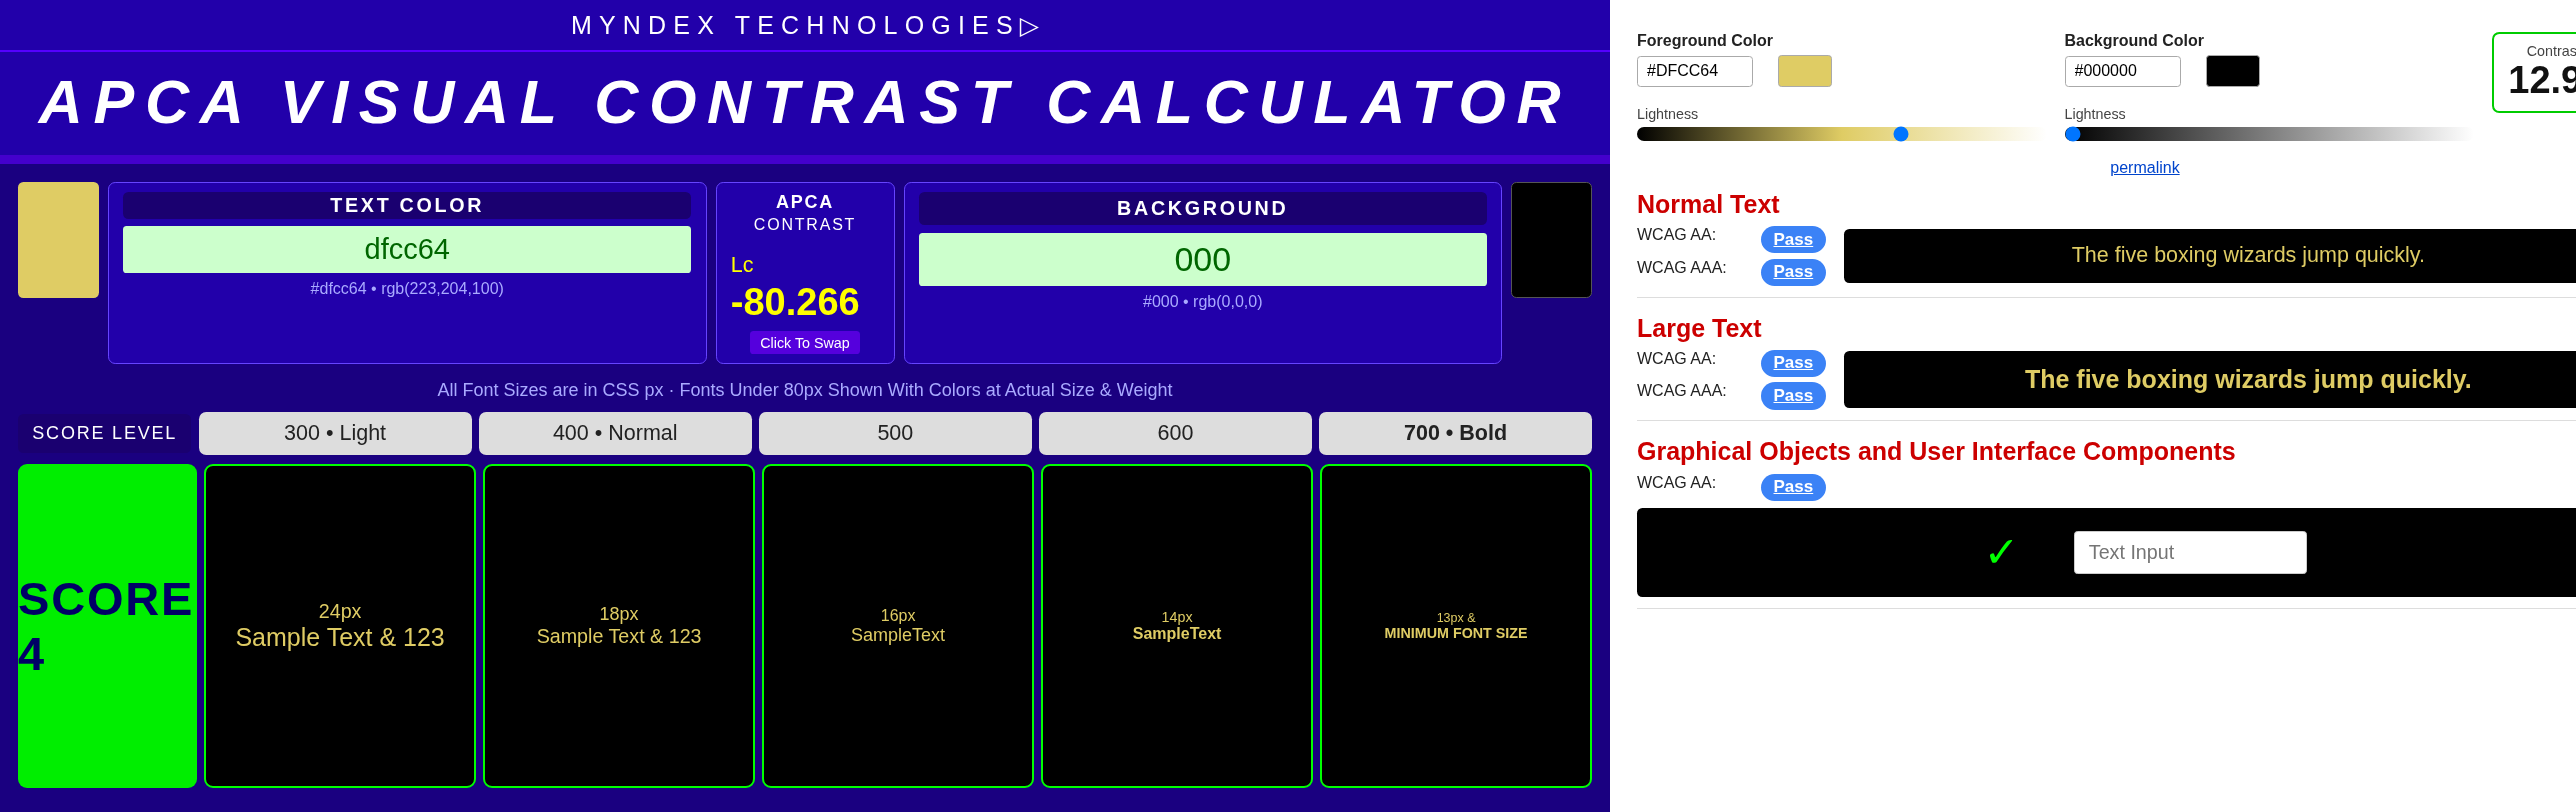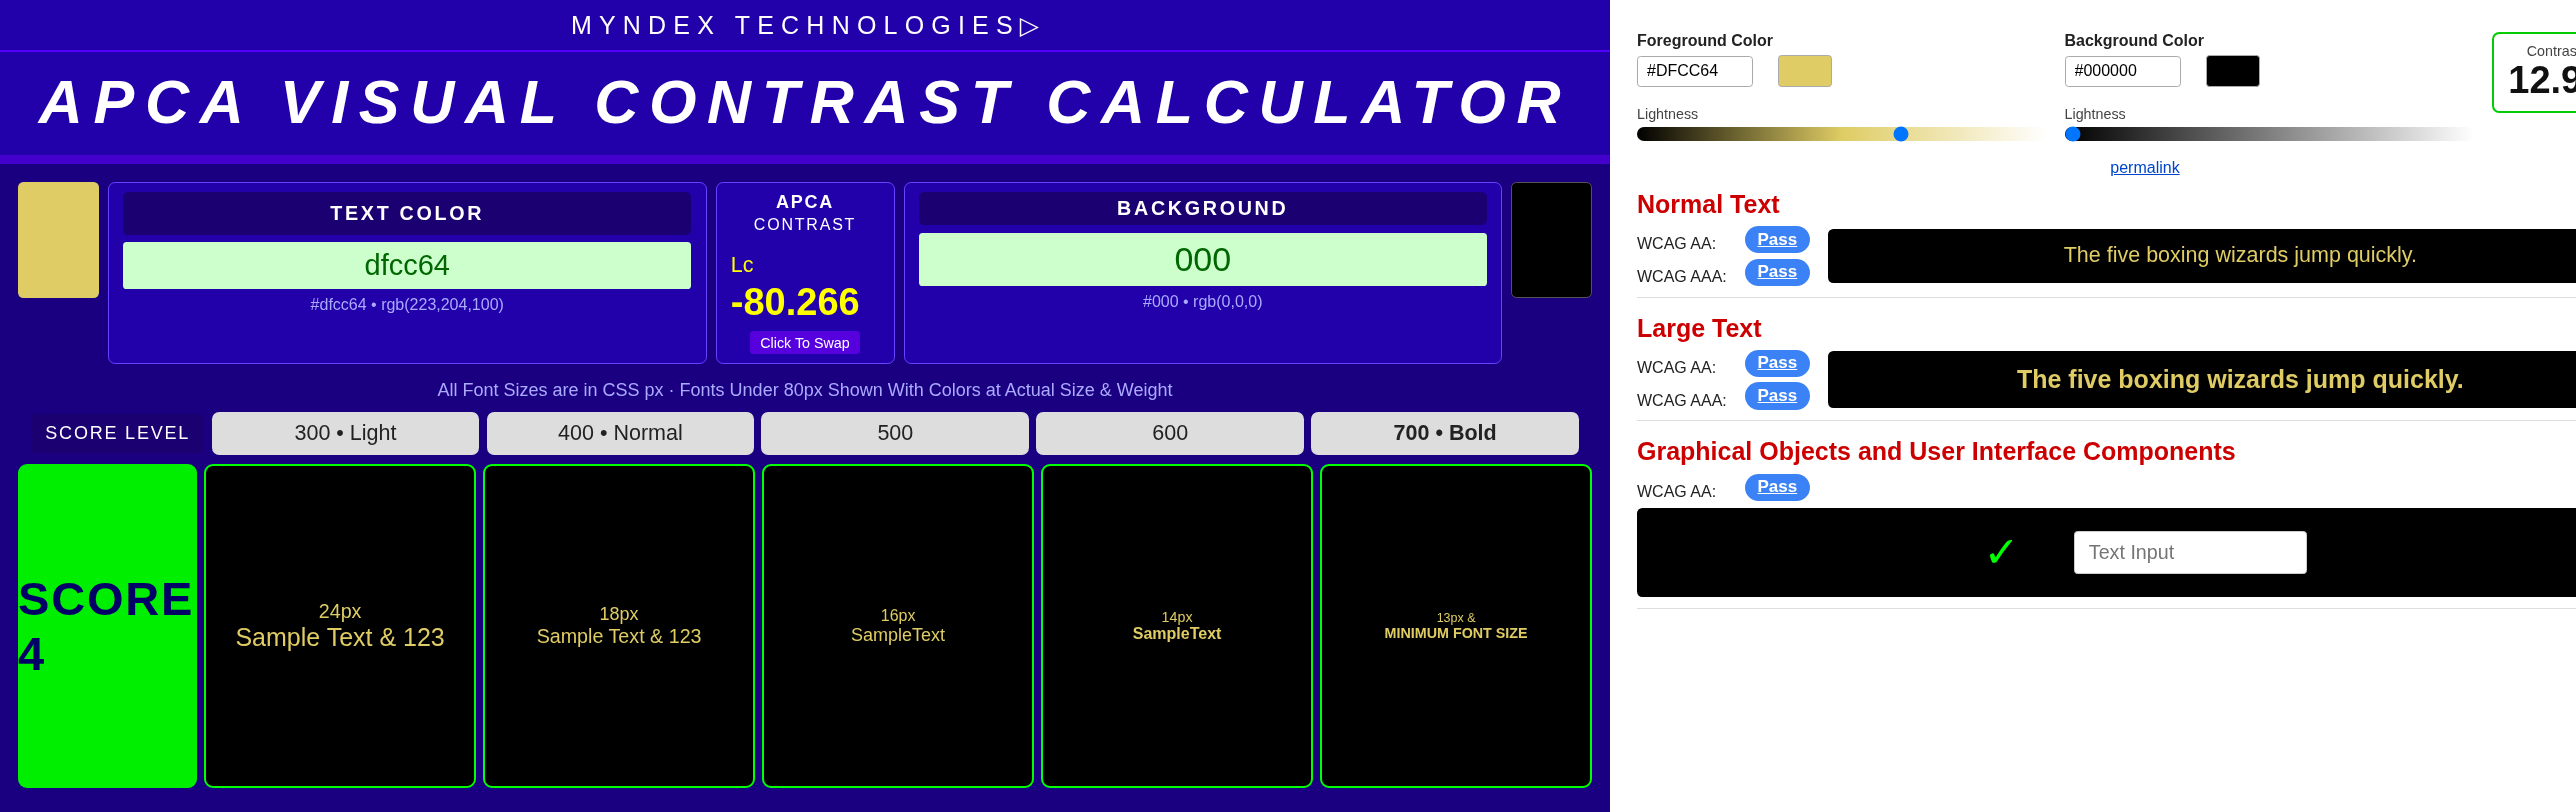--- a/index.html
+++ b/index.html
@@ -84,21 +84,21 @@
       flex-direction: column;
       align-items: center;
       gap: 7.2px;
     }
     .text-color-label {
       color: white;
       font-size: 19.7px;
       font-weight: bold;
       letter-spacing: 2.7px;
       background: #1a0070;
-      padding: 10px 18px;
+      padding: 2px 18px;
       border-radius: 5.4px;
       width: 100%;
       text-align: center;
     }
     .text-color-input {
       background: #ccffcc;
       border: none;
       border-radius: 3.6px;
       font-size: 29px;
       color: #006600;
@@ -200,21 +200,21 @@
     .font-notice {
       color: #aaaaff;
       font-size: 18px;
       text-align: center;
       padding: 7.2px 18px 10.7px;
     }
 
     .score-row {
       display: flex;
       align-items: center;
-      padding: 0 31px;
+      padding: 0 18px;
       gap: 7.2px;
       margin-bottom: 9px;
     }
     .score-level-label {
       color: white;
       font-size: 18px;
       letter-spacing: 1.8px;
       background: #1a0070;
       padding: 9px 14.3px;
       border-radius: 5.4px;
@@ -392,22 +392,22 @@
       font-size: 25px;
       font-weight: 700;
       margin: 12.5px 0 7.2px;
     }
     .normal-text-title { color: #cc0000; }
     .large-text-title { color: #cc0000; }
     .graphical-title { color: #cc0000; }
 
     .wcag-row {
       display: flex;
-      align-items: flex-end;
-      gap: 10px;
+      align-items: flex-start;
+      gap: 26px;
       margin-bottom: 5.4px;
     }
     .wcag-label {
       font-size: 16px;
       color: #222;
       font-weight: 400;
       width: 98px;
       flex-shrink: 0;
     }
     .pass-badge {

